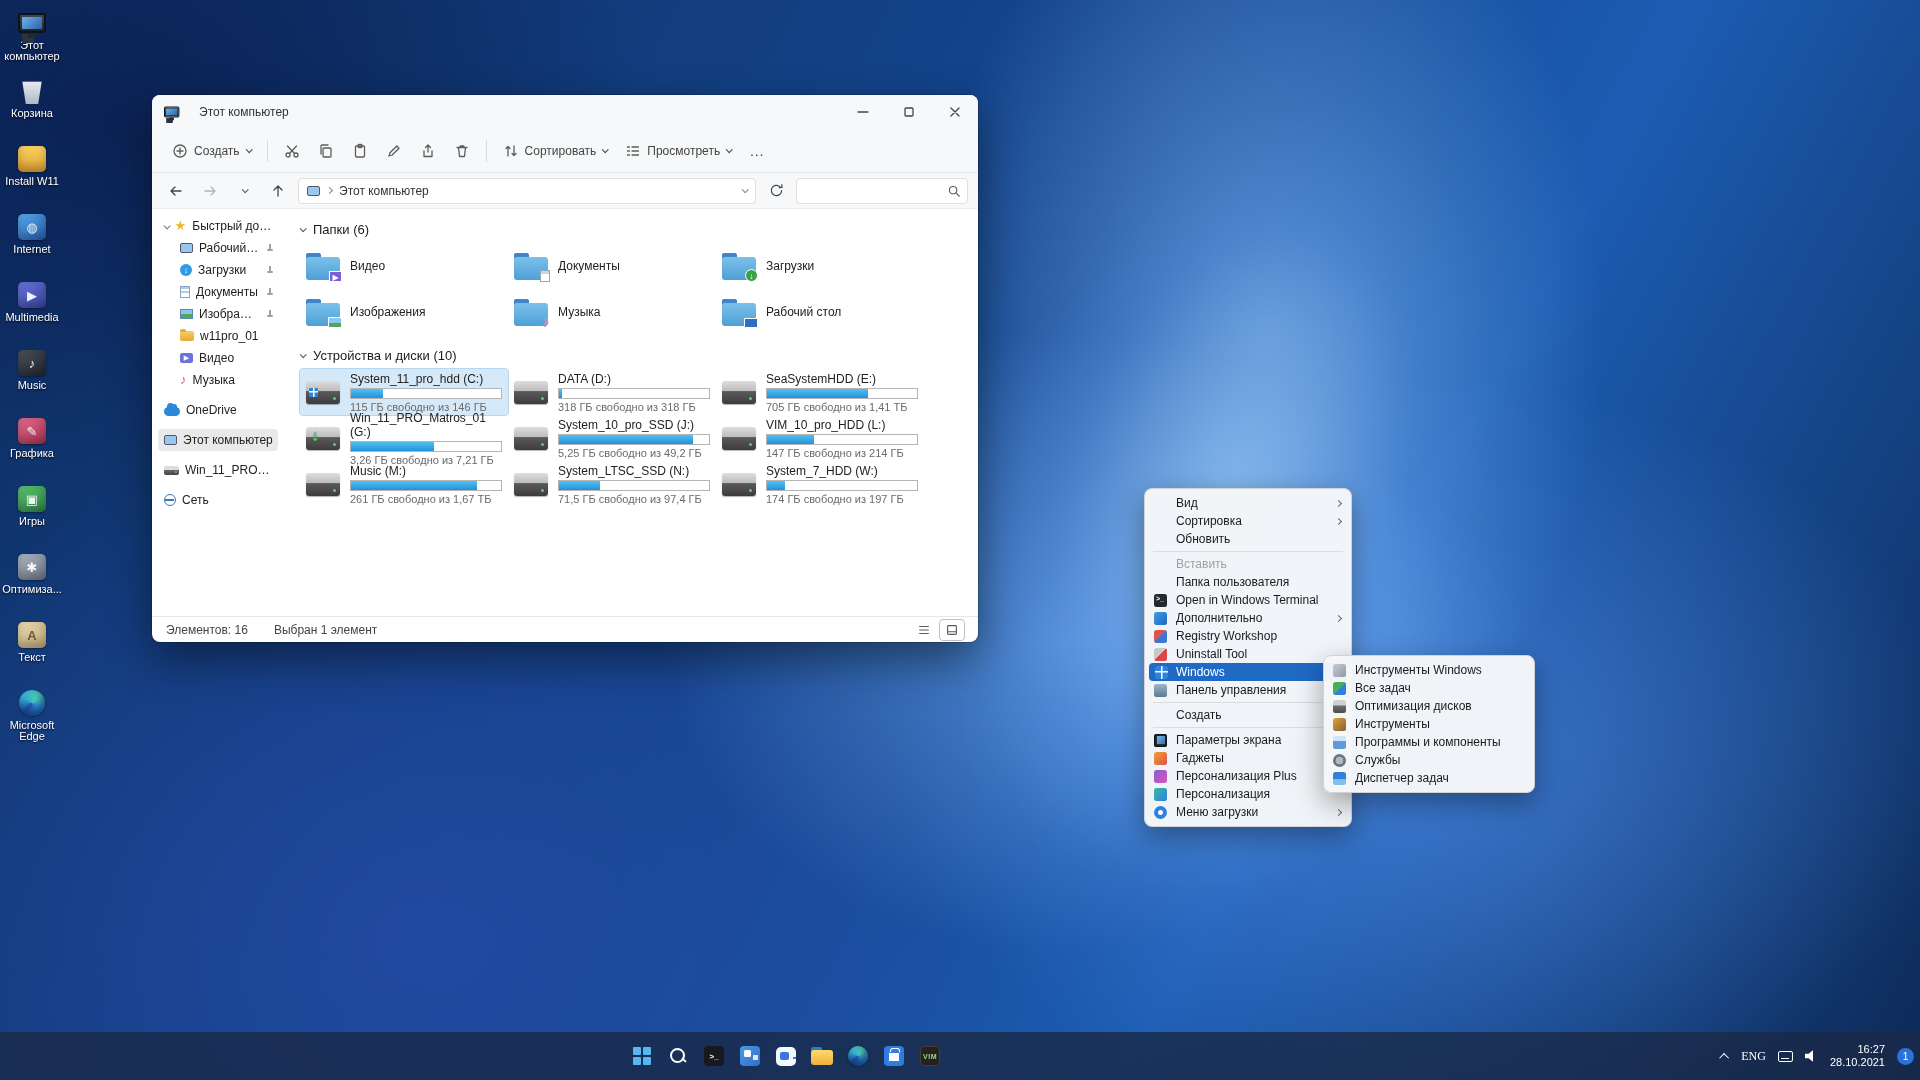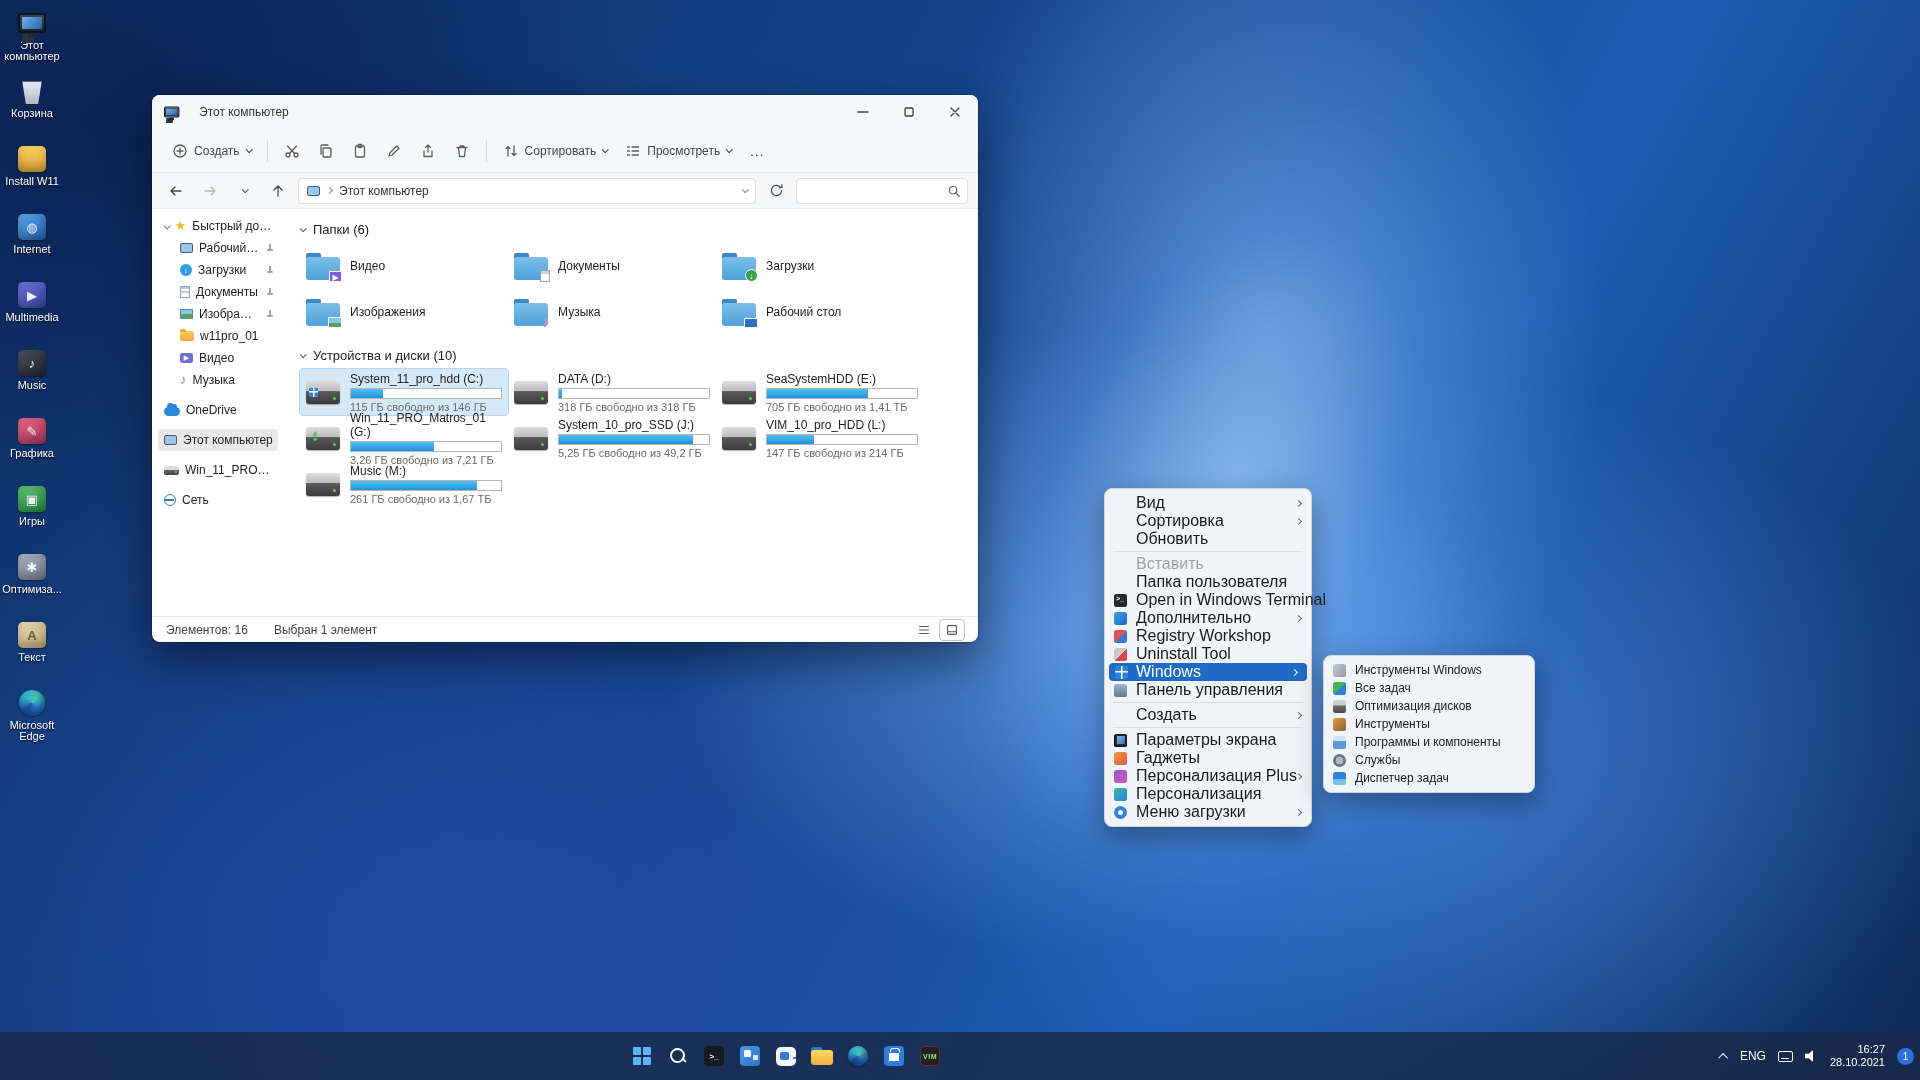--- a/index.html
+++ b/index.html
@@ -132,22 +132,22 @@
   .drv-bar { width:152px; height:11px; border:1px solid #b5b5b5; background:#fff; margin:2px 0; }
   .drv-fill { height:100%; background:linear-gradient(#54c0f0,#1f93dc); }
   .drv-free { font-size:11px; color:#6a6a6a; line-height:12px; }
 
   .statusbar { height:26px; border-top:1px solid #e8e8e8; display:flex; align-items:center; padding:0 14px; gap:26px; color:#444; font-size:12px; flex:0 0 auto; }
   .status-right { margin-left:auto; display:flex; gap:4px; }
   .sv-btn { width:24px; height:20px; display:flex; align-items:center; justify-content:center; border-radius:3px; color:#555; }
   .sv-btn.active { outline:1px solid #c0c0c0; background:#fff; }
 
   
-  .ctx { position:absolute; left:1104px; top:488px; width:208px; background:rgba(244,246,248,.98); border:1px solid #d2d2d2;
-    border-radius:8px; box-shadow:0 10px 28px rgba(0,0,0,.35); padding:5px 0; font-size:16px; color:#1a1a1a; }
+  .ctx { position:absolute; left:1144px; top:488px; width:208px; background:rgba(244,246,248,.98); border:1px solid #d2d2d2;
+    border-radius:8px; box-shadow:0 10px 28px rgba(0,0,0,.35); padding:5px 0; font-size:12px; color:#1a1a1a; }
   .ctx-item { position:relative; height:18px; display:flex; align-items:center; padding:0 10px 0 31px; white-space:nowrap; }
   .ctx-item .arr { margin-left:auto; color:#666; }
   .ctx-item.disabled { color:#a0a0a0; }
   .ctx-item.hl { background:#1e6ac4; color:#fff; margin:0 4px; border-radius:4px; padding-left:27px; }
   .ctx-item.hl .arr { color:#fff; }
   .ctx-sep { height:1px; background:#dcdcdc; margin:3px 8px; }
   .mi { position:absolute; left:9px; top:2.5px; width:13px; height:13px; border-radius:2.5px; }
   .ctx-item.hl .mi { left:6px; }
   .mi-terminal { background:#24292e; }
   .mi-terminal::after { content:">_"; position:absolute; left:2px; top:1px; color:#fff; font-size:7px; font-weight:bold; }
@@ -190,21 +190,21 @@
   .expl-ico::before { content:""; position:absolute; left:0; top:0; width:11px; height:6px; background:#2f7cc4; border-radius:2px 2px 0 0; }
   .expl-ico::after { content:""; position:absolute; left:0; top:3px; width:22px; height:15px; background:linear-gradient(#ffd968,#eeb23e); border-radius:3px; }
   .store-ico { width:20px; height:20px; border-radius:4px; background:#2f7de0; position:relative; }
   .store-ico::before { content:""; position:absolute; left:6px; top:2px; width:8px; height:4px; border:1.5px solid #fff; border-bottom:none; border-radius:3px 3px 0 0; }
   .store-ico::after { content:""; position:absolute; left:4px; top:6px; width:12px; height:10px; background:#fff; border-radius:1px;
     box-shadow:inset 0 0 0 1px #2f7de0; background:linear-gradient(#fff,#fff) center/1.5px 100% no-repeat, linear-gradient(#fff,#fff) center/100% 1.5px no-repeat, #fff; }
   .vim-ico { width:20px; height:20px; border-radius:4px; background:#26211f; color:#8fe08a; font-size:7px; font-weight:bold; display:flex; align-items:center; justify-content:center; letter-spacing:.5px; border:1px solid #4a3a34; }
 
   .tray { position:absolute; right:6px; bottom:0; height:48px; display:flex; align-items:center; gap:12px; color:#fff; }
   .tray-chev { width:7px; height:7px; border-right:1.6px solid #fff; border-bottom:1.6px solid #fff; transform:rotate(-135deg) translateY(-2px); }
-  .lang { font-size:12px; }
+  .lang { font-size:12px;font-family:Liberation Serif, serif; }
   .kbd-ico { width:15px; height:11px; border:1.5px solid #fff; border-radius:2px; position:relative; }
   .kbd-ico::after { content:""; position:absolute; left:2px; bottom:1.5px; width:8px; height:1.5px; background:#fff; }
   .spk-ico { width:13px; height:13px; background:#fff; clip-path:polygon(0 32%,28% 32%,62% 6%,62% 94%,28% 68%,0 68%); }
   .clock { text-align:right; font-size:11px; line-height:13px; }
   .badge { width:17px; height:17px; border-radius:50%; background:#2a72d8; color:#fff; font-size:10px; display:flex; align-items:center; justify-content:center; }
 
   svg.ic { stroke:#5c5c5c; fill:none; stroke-width:1.3; stroke-linecap:round; stroke-linejoin:round; }
   svg.ic.light { stroke:#b4b4b4; }
   svg.ic.dark { stroke:#444; }
 </style>
@@ -595,20 +595,40 @@
         <div class="tile">
           <div class="drv-icon"></div>
           <div class="drv-info">
             <div class="drv-name">Music (M:)</div>
             <div class="drv-bar">
                 <div class="drv-fill" style="width: 84%;"></div>
               </div>
             <div class="drv-free">261 ГБ свободно из 1,67 ТБ</div>
           </div>
         </div>
+        <div class="tile">
+          <div class="drv-icon"></div>
+          <div class="drv-info">
+            <div class="drv-name">System_LTSC_SSD (N:)</div>
+            <div class="drv-bar">
+                <div class="drv-fill" style="width: 27%;"></div>
+              </div>
+            <div class="drv-free">71,5 ГБ свободно из 97,4 ГБ</div>
+          </div>
+        </div>
+        <div class="tile">
+          <div class="drv-icon"></div>
+          <div class="drv-info">
+            <div class="drv-name">System_7_HDD (W:)</div>
+            <div class="drv-bar">
+                <div class="drv-fill" style="width: 12%;"></div>
+              </div>
+            <div class="drv-free">174 ГБ свободно из 197 ГБ</div>
+          </div>
+        </div>
       </div>
     </div>
   </div>
 
   <div class="statusbar">
     <span>Элементов: 16</span>
     <span>Выбран 1 элемент</span>
     <div class="status-right">
       <div class="sv-btn">
           <svg class="ic" width="14" height="14" viewBox="0 0 16 16">

